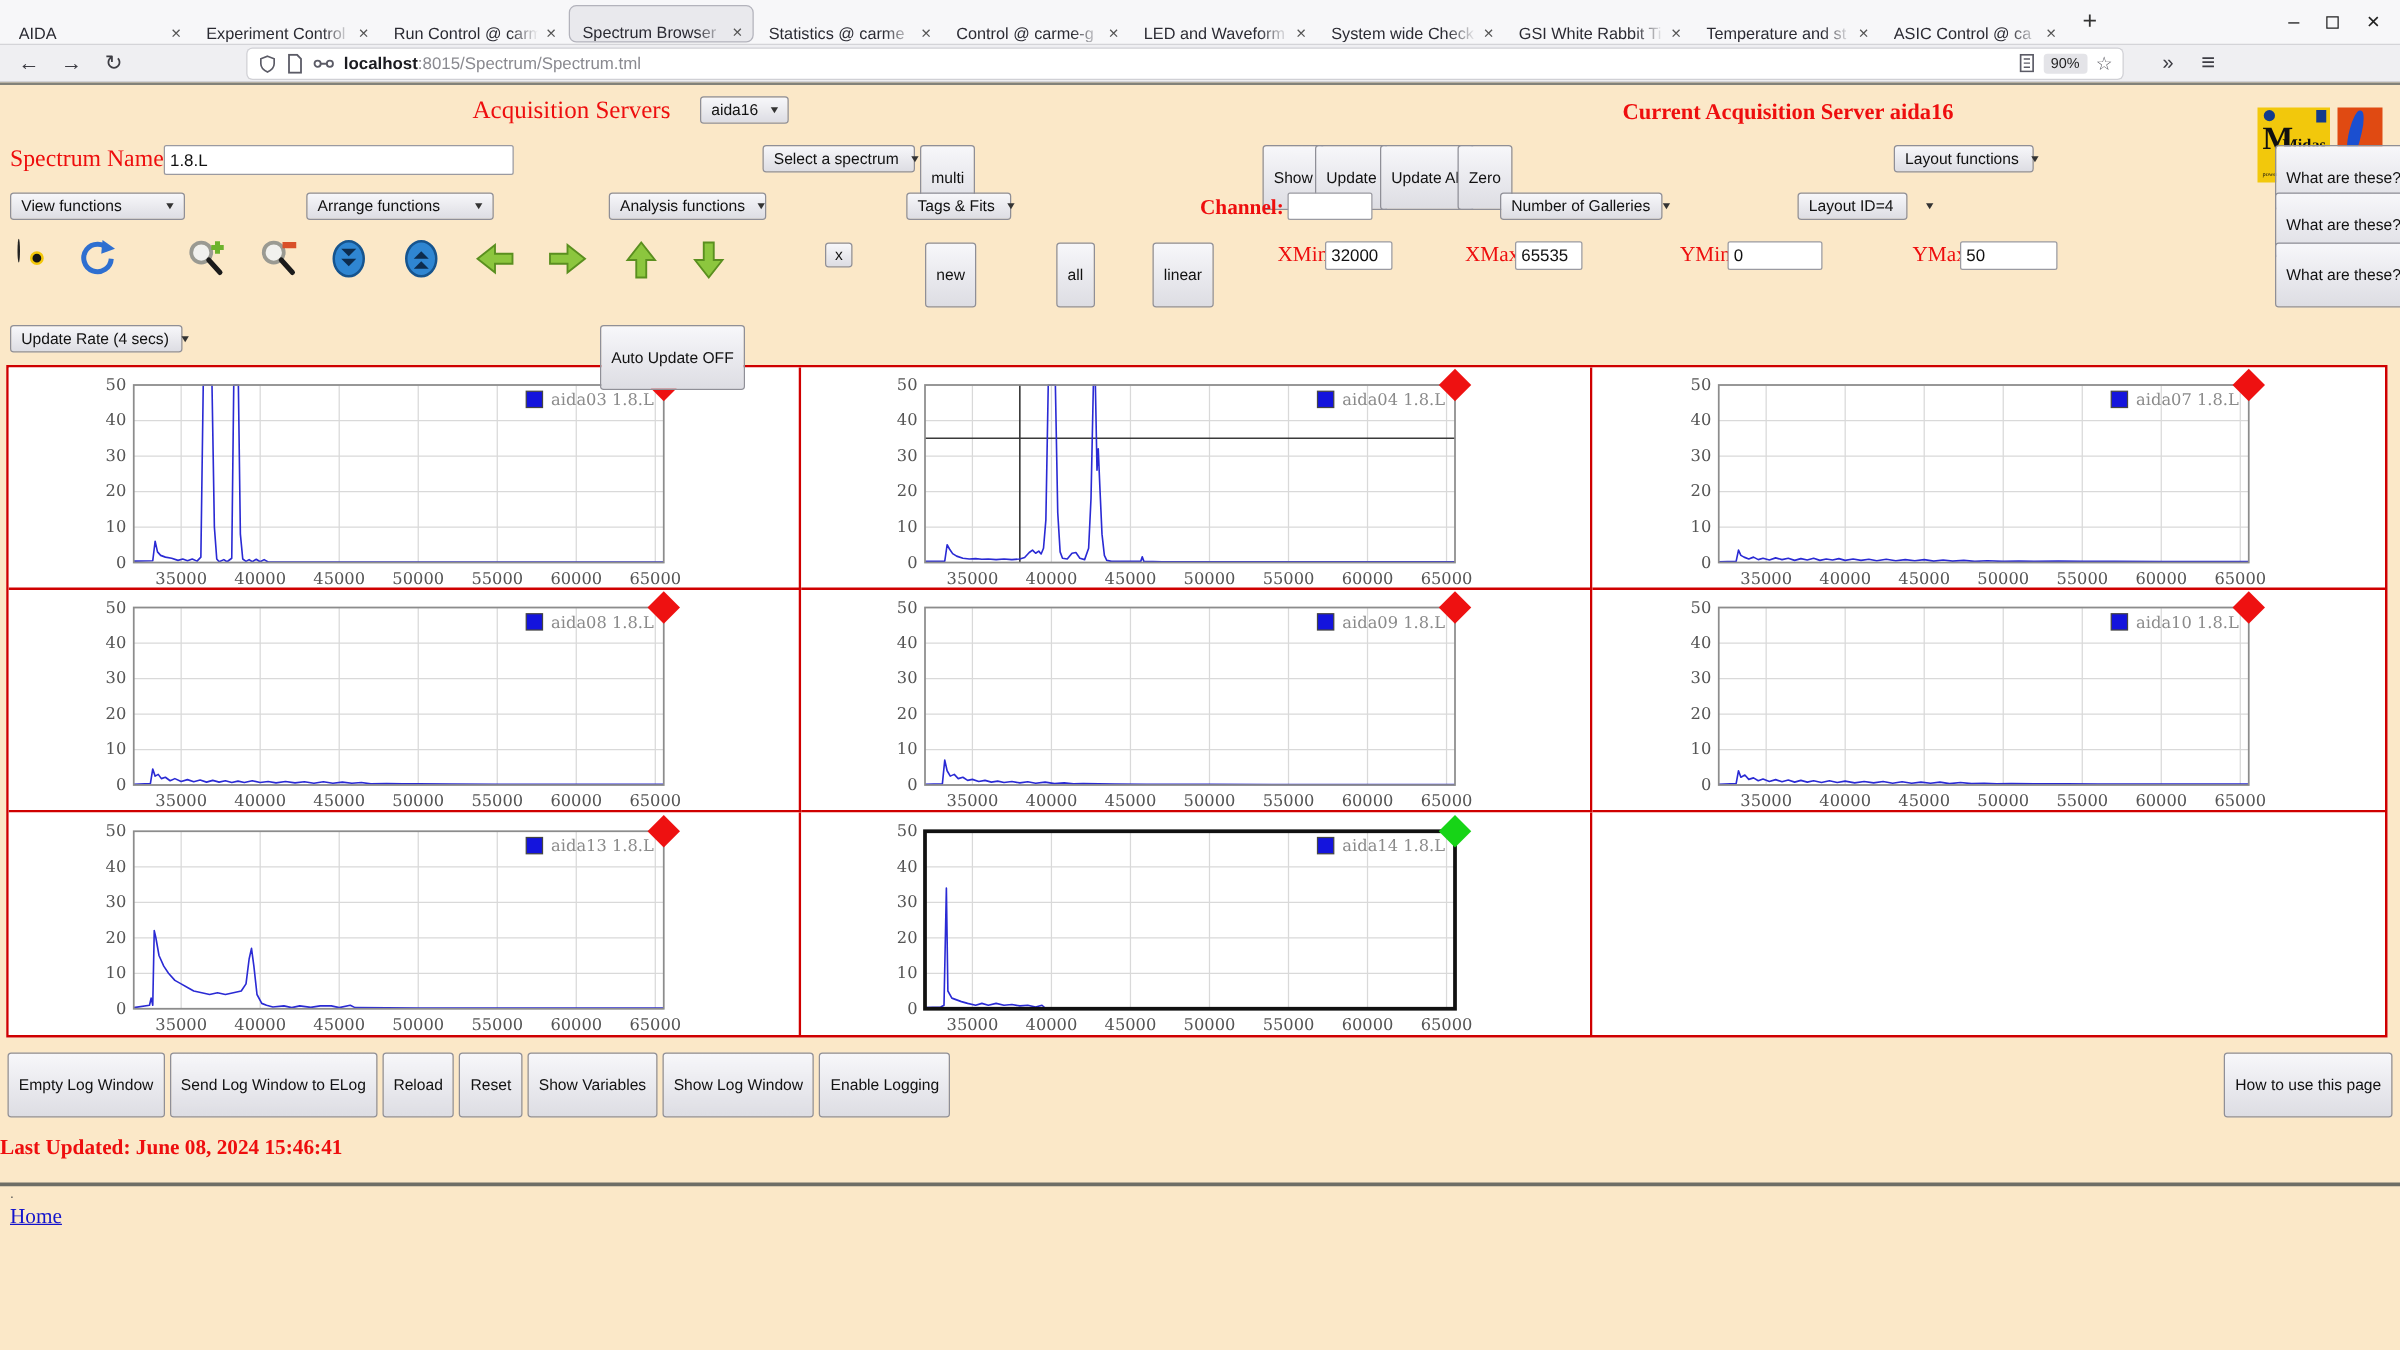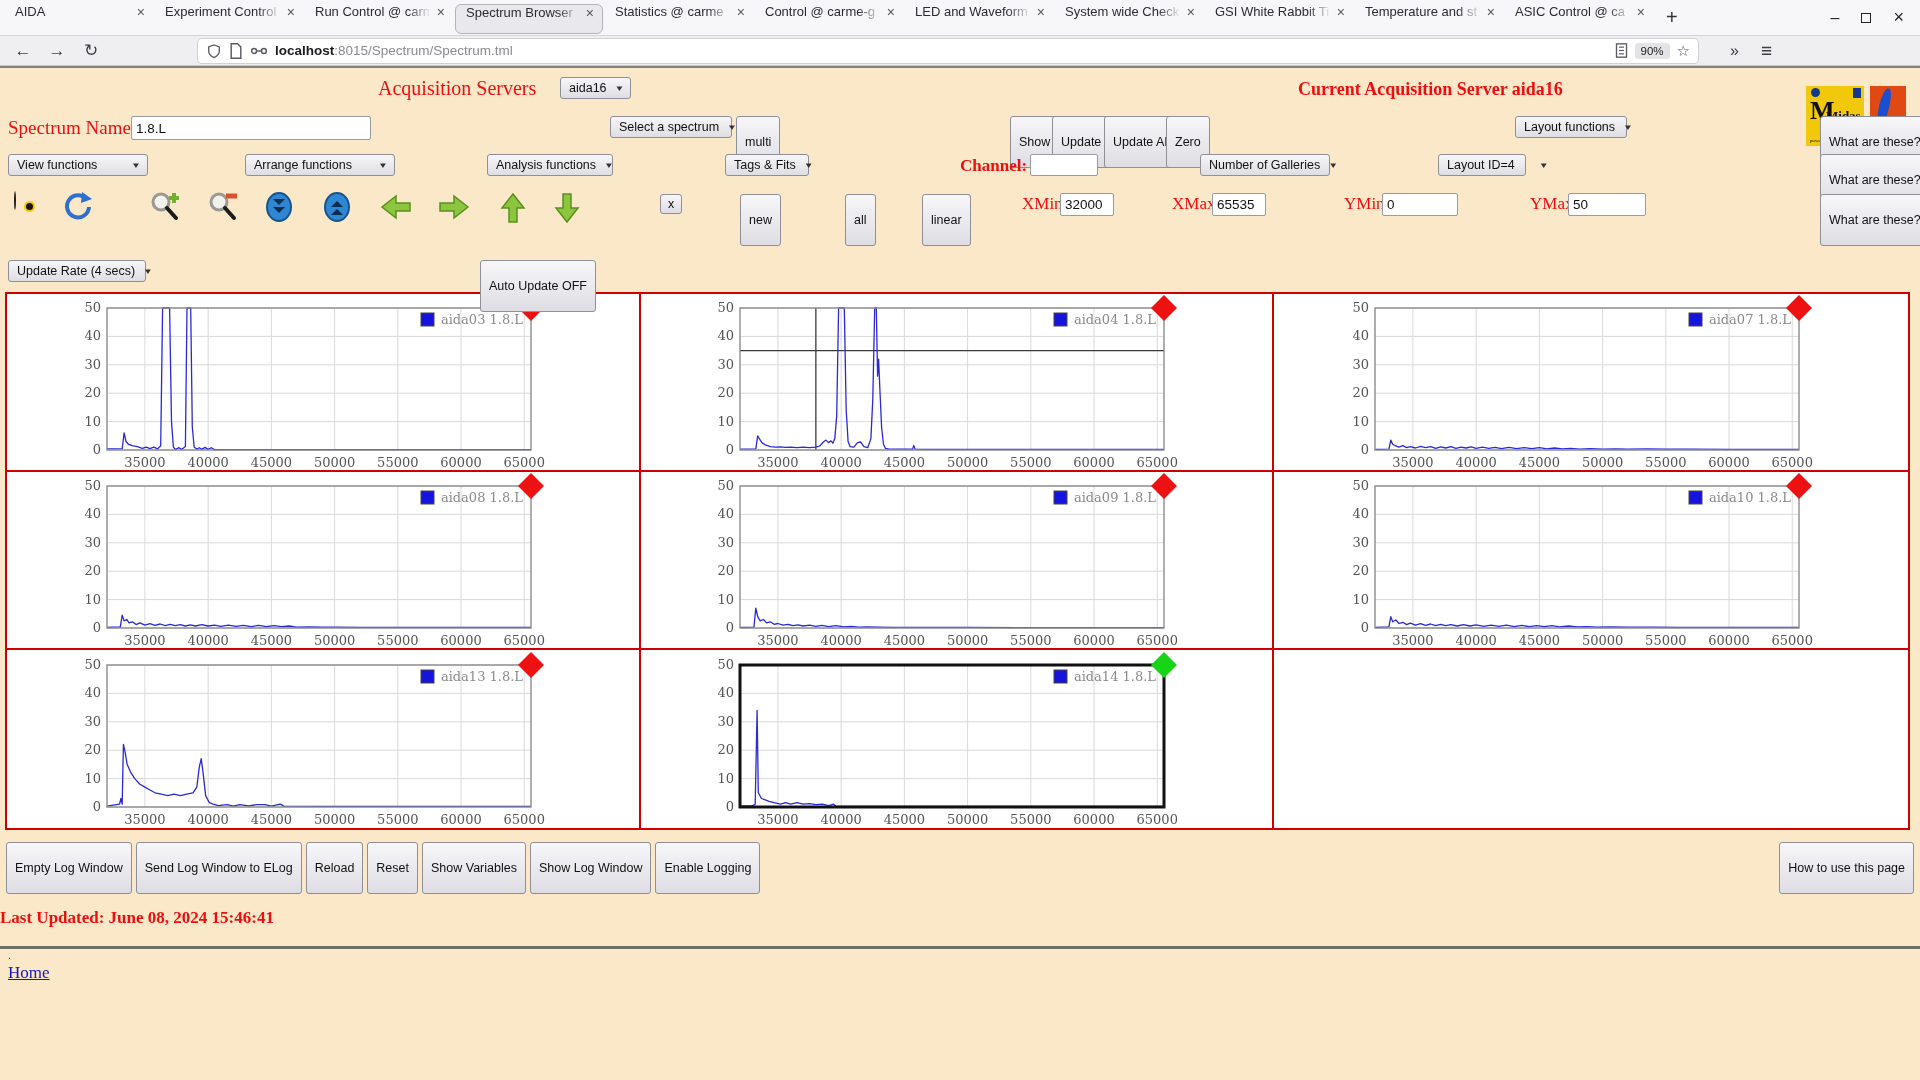--- a/index.html
+++ b/index.html
@@ -10,21 +10,21 @@
     font-family:"Liberation Sans", sans-serif;
     color:#111;
   }
   
   .tabbar {
     height:36px; background:#f7f7f9; border-bottom:1px solid #d4d4d8;
     display:flex; align-items:center; padding-left:4px;
   }
   .tab {
     width:148px; height:30px; margin:3px 1px 0 1px; padding:0 6px 0 10px;
-    display:flex; align-items:flex-start; gap:4px; border-radius:6px;
+    display:flex; align-items:flex-end; gap:4px; border-radius:6px;
     font-size:13px; color:#2b2b33; cursor:default;
   }
   .tab .tlabel {
     flex:1; white-space:nowrap; overflow:hidden;
     -webkit-mask-image:linear-gradient(90deg,#000 80%,transparent); 
     mask-image:linear-gradient(90deg,#000 80%,transparent);
   }
   .tab .tclose { color:#555; font-size:14px; padding:0 2px; }
   .tab.active { background:#e9e9ed; border:1px solid #b3b3bc; }
   .newtab { font-size:20px; color:#333; padding:0 12px; }
@@ -233,21 +233,21 @@
     <span class="acqlabel serif red">Acquisition Servers</span>
     <span class="sel acqsel">
         <span>aida16</span>
         <span class="arr">▼</span>
       </span>
     <span class="acqcurrent serif red">Current Acquisition Server aida16</span>
   </div>
 
   <div class="row specrow">
     <span class="abs serif red rlabel" style="left:8px;top:5px;">Spectrum Name:</span>
-    <input class="abs tin" style="left: 131px; top: 4px; width: 240px;" value="1.8.L">
+    <input class="abs tin" style="left: 131px; top: 4px; width: 280px;" value="1.8.L">
     <span class="abs sel" style="left:610px;top:4px;width:122px;">
         <span>Select a spectrum</span>
         <span class="arr">▼</span>
       </span>
     <span class="abs btn" style="left:736px;top:4px;">multi</span>
     <span class="abs btn" style="left:1010px;top:4px;">Show</span>
     <span class="abs btn" style="left:1052px;top:4px;">Update</span>
     <span class="abs btn" style="left:1104px;top:4px;">Update All</span>
     <span class="abs btn" style="left:1166px;top:4px;">Zero</span>
     <span class="abs sel" style="left:1515px;top:4px;width:112px;">

